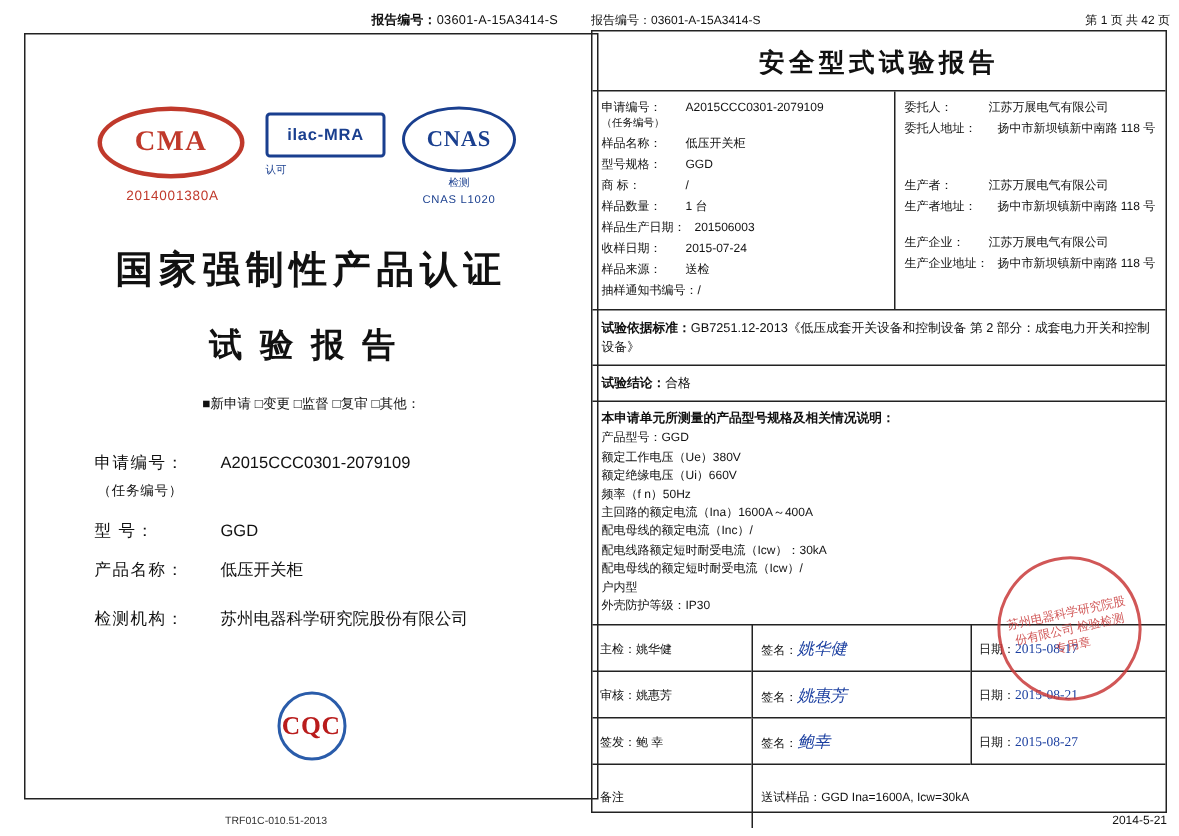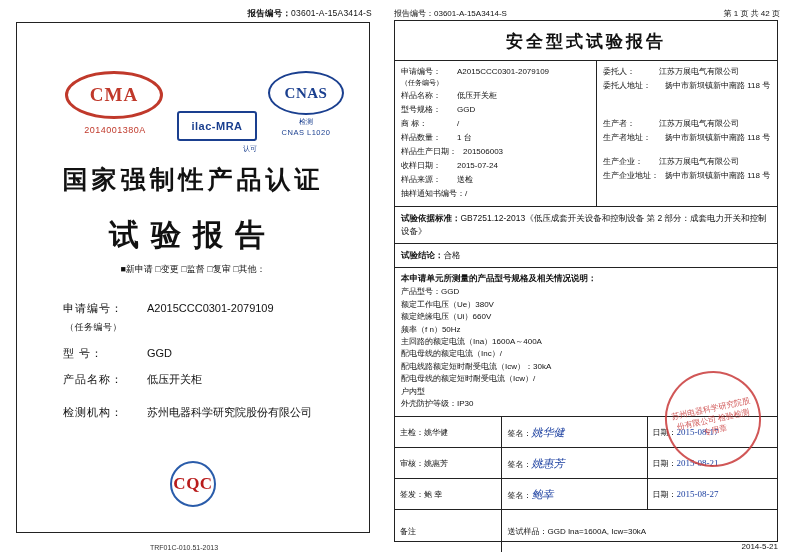--- a/index.html
+++ b/index.html
@@ -12,33 +12,33 @@
 
   
   .left{position:absolute;left:0;top:0;width:386px;height:557px;}
   .left .reportno{
     position:absolute;right:14px;top:8px;font-size:8.5px;letter-spacing:.2px;
     white-space:nowrap;
   }
   .left .reportno b{font-weight:bold;}
   .cover{
     position:absolute;left:16px;top:22px;width:352px;height:509px;
-    border:1px solid #222;background:#fff;
+    border:1px solid #222;background:#fff;padding-left:29px;
   }
   .logos{position:absolute;left:0;top:48px;width:100%;height:70px;}
   .logo{position:absolute;}
   .mma{left:48px;top:0;width:100px;text-align:center;}
   .mma .ring{
     width:92px;height:42px;border:3px solid #c0392b;border-radius:50%/50%;
     display:flex;align-items:center;justify-content:center;
     font-size:19px;font-weight:bold;color:#c0392b;letter-spacing:1px;
     font-family:"Liberation Serif","DejaVu Serif",serif;
   }
   .mma .num{font-size:9px;color:#c0392b;margin-top:6px;letter-spacing:.5px;}
-  .ilac{left:160px;top:4px;width:80px;text-align:right;margin-top:36px;}
+  .ilac{left:160px;top:4px;width:80px;text-align:left;}
   .ilac .band{
     width:76px;height:26px;border:2px solid #1a3f8f;border-radius:3px;
     display:flex;align-items:center;justify-content:center;
     font-size:11px;font-weight:bold;color:#1a3f8f;letter-spacing:.5px;
   }
   .ilac .sub{font-size:7px;color:#1a3f8f;margin-top:3px;}
   .cnas{left:246px;top:0;width:86px;text-align:center;}
   .cnas .ring{
     width:72px;height:40px;margin:0 auto;border:2px solid #1a3f8f;border-radius:50%;
     display:flex;align-items:center;justify-content:center;
@@ -48,21 +48,21 @@
   .cnas .sub{font-size:7px;color:#1a3f8f;margin-top:2px;}
   .cnas .sub2{font-size:7.5px;color:#1a3f8f;margin-top:1px;letter-spacing:.5px;}
 
   .ctitle1{
     position:absolute;left:0;top:140px;width:100%;text-align:center;
     font-size:25px;font-weight:bold;letter-spacing:4px;
     font-family:"Liberation Serif","DejaVu Serif",serif;
   }
   .ctitle2{
     position:absolute;left:0;top:192px;width:100%;text-align:center;
-    font-size:30px;font-weight:bold;letter-spacing:12px;
+    font-size:22px;font-weight:bold;letter-spacing:12px;
     font-family:"Liberation Serif","DejaVu Serif",serif;
   }
   .checkrow{
     position:absolute;left:0;top:240px;width:100%;text-align:center;font-size:9px;
   }
   .fields{position:absolute;left:46px;top:278px;width:300px;font-size:11px;}
   .frow{display:flex;align-items:baseline;margin-bottom:11px;}
   .flabel{width:84px;flex:0 0 84px;letter-spacing:1px;}
   .fsub{font-size:9px;margin:-6px 0 12px 2px;letter-spacing:.5px;}
   .fval{flex:1;}

